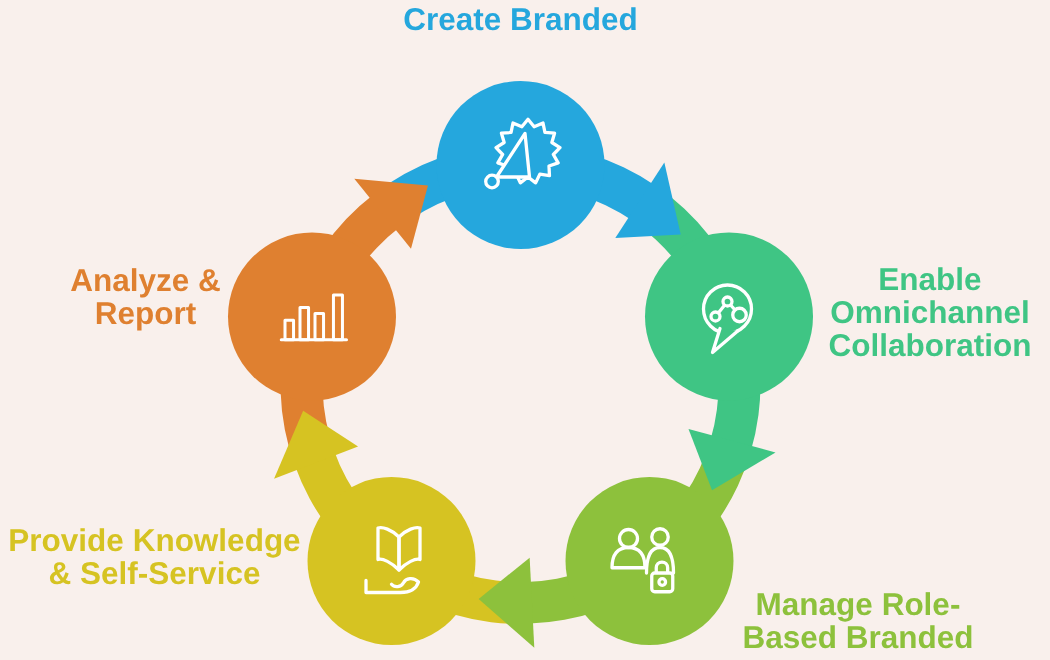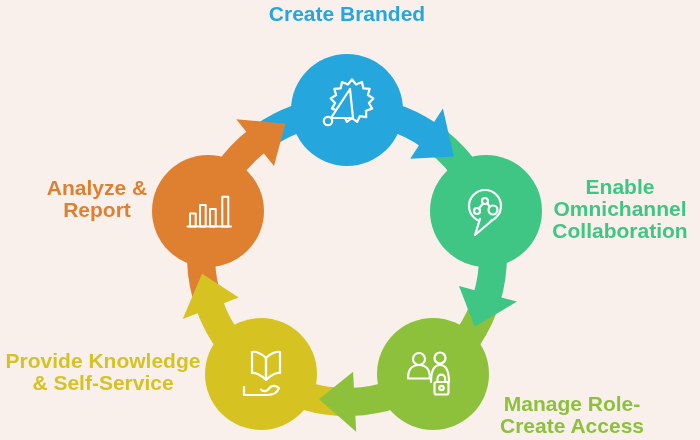--- a/index.html
+++ b/index.html
@@ -97,21 +97,21 @@
   <div class="label l0" style="color: rgb(37, 167, 221);">
     <span>Create Branded</span>
   </div>
   <div class="label l1" style="color: rgb(63, 197, 132);">
     <span>Enable</span>
     <span>Omnichannel</span>
     <span>Collaboration</span>
   </div>
   <div class="label l2" style="color: rgb(141, 193, 60);">
     <span>Manage Role-</span>
-    <span>Create Access</span>
+    <span>Based Branded</span>
   </div>
   <div class="label l3" style="color: rgb(214, 195, 34);">
     <span>Provide Knowledge</span>
     <span>&amp; Self-Service</span>
   </div>
   <div class="label l4" style="color: rgb(223, 128, 48);">
     <span>Analyze &amp;</span>
     <span>Report</span>
   </div>
 </div>

